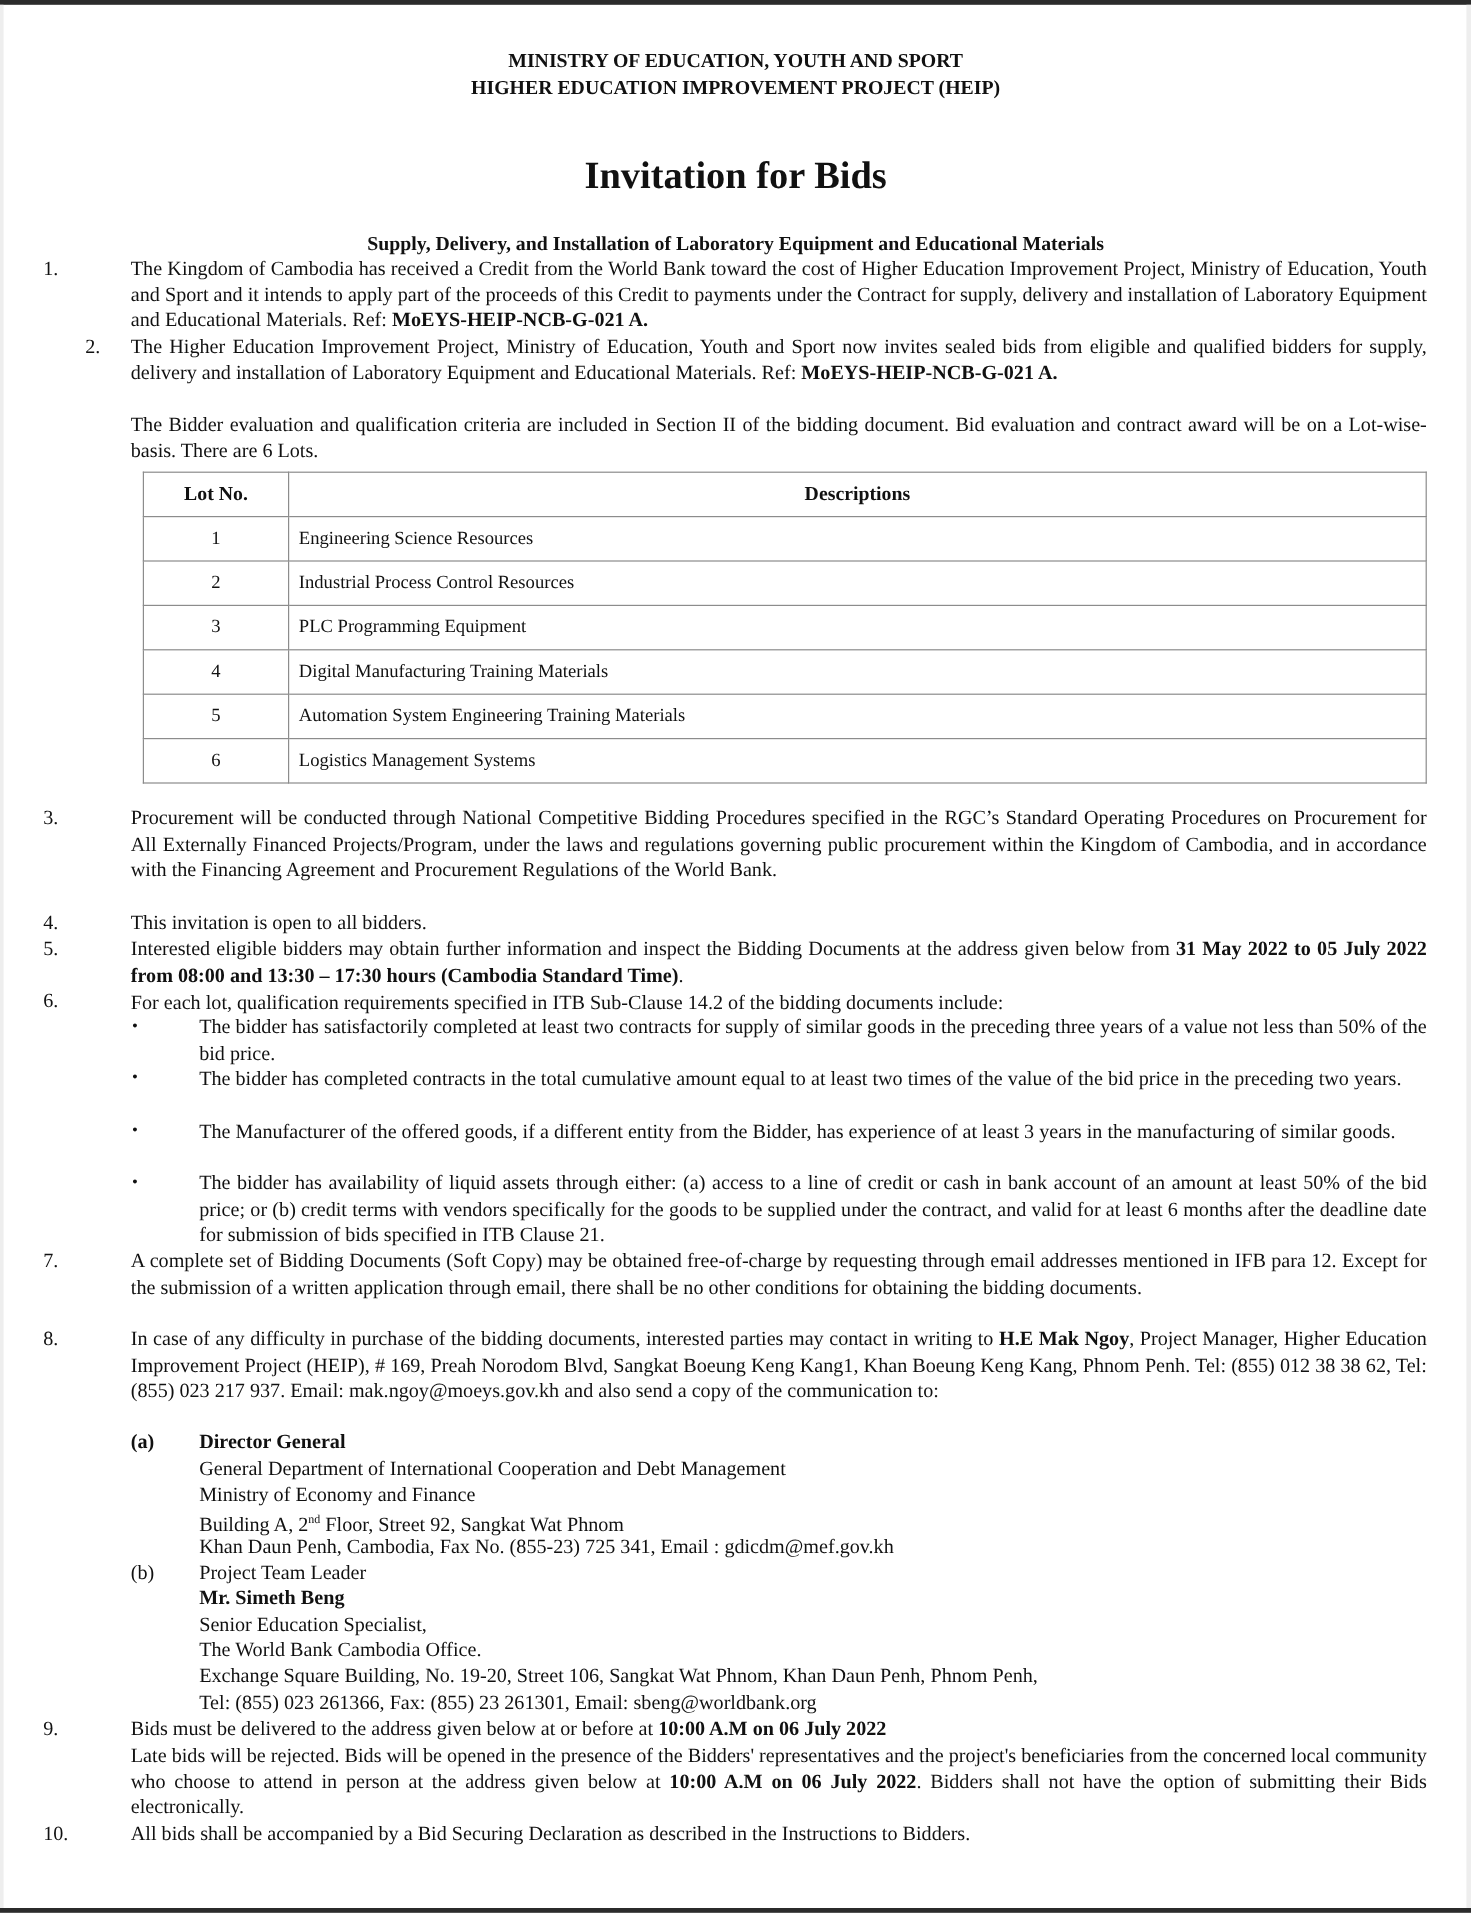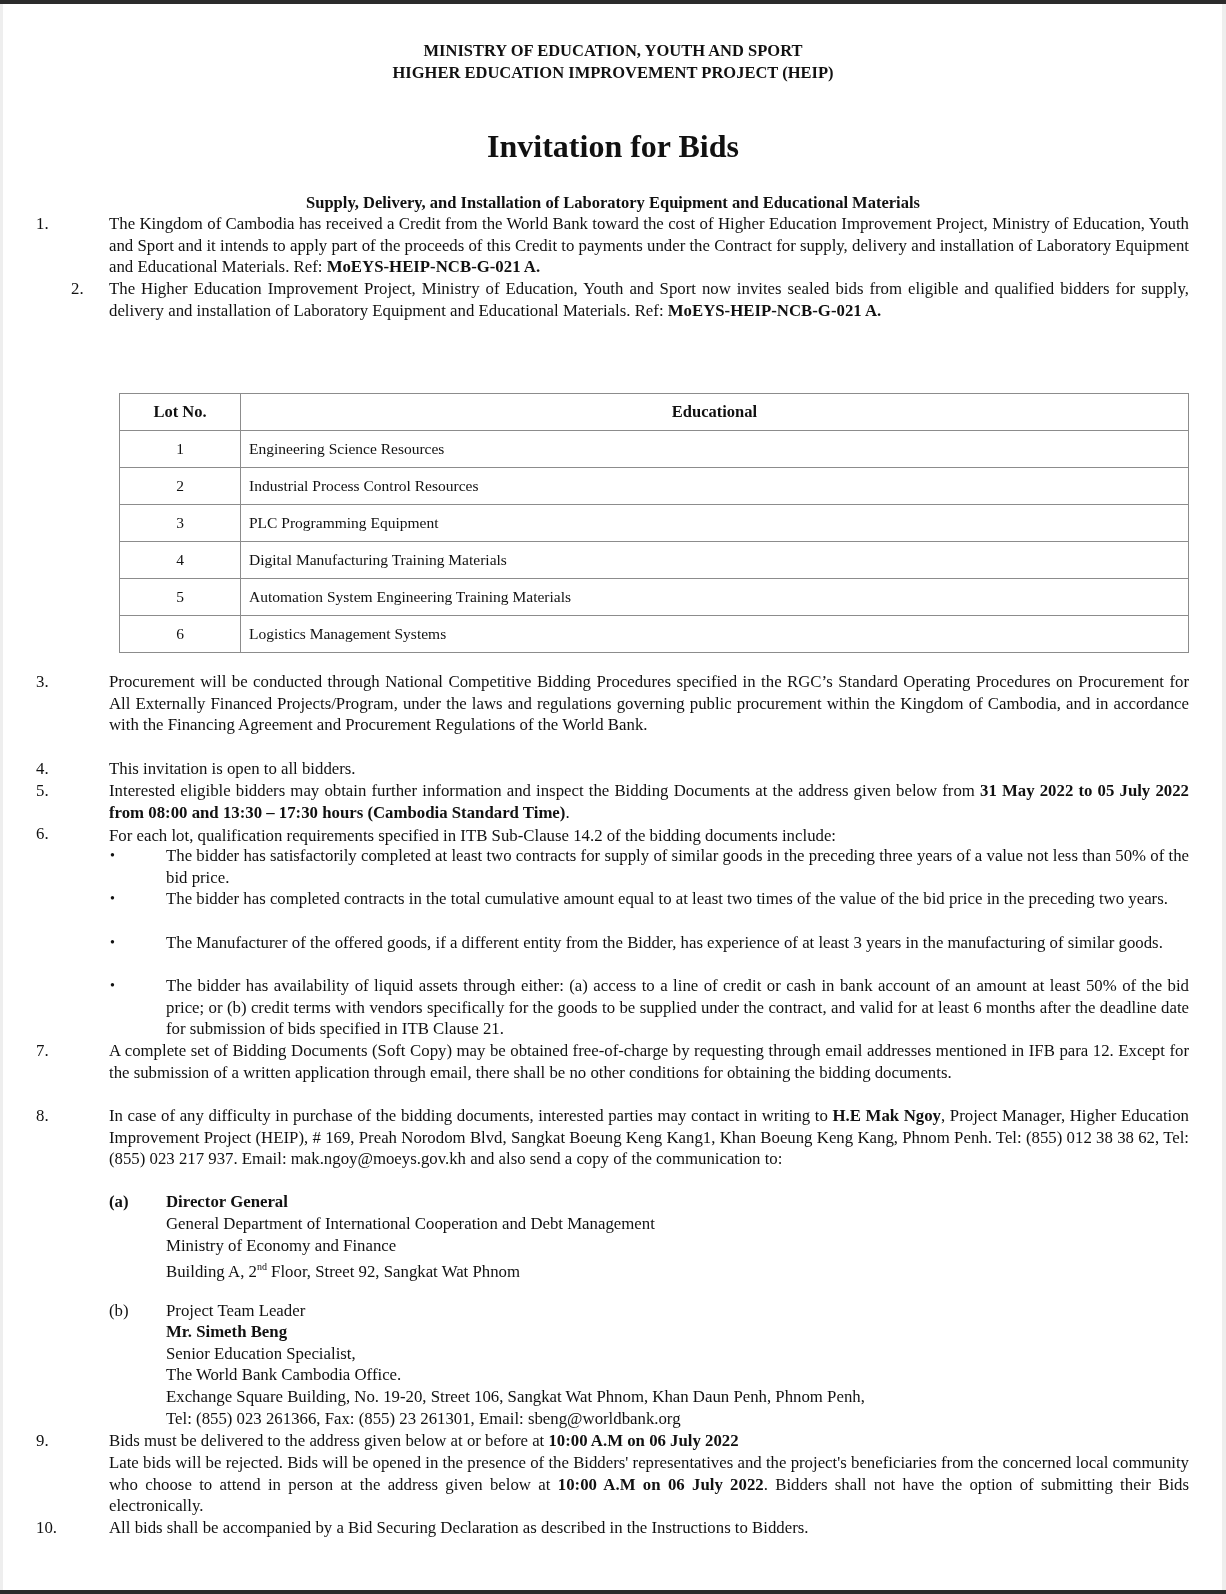--- a/index.html
+++ b/index.html
@@ -56,26 +56,27 @@
   <div class="hdr" style="top:62px;">HIGHER EDUCATION IMPROVEMENT PROJECT (HEIP)</div>
 
   <div class="title">Invitation for Bids</div>
   <div class="subtitle">Supply, Delivery, and Installation of Laboratory Equipment and Educational Materials</div>
 
   <div class="num" style="left:36px; top:213px;">1.</div>
   <div class="para body-l" style="top:213px;"><span>The Kingdom of Cambodia has received a Credit from the World Bank toward the cost of Higher Education Improvement Project, Ministry of Education, Youth and Sport and it intends to apply part of the proceeds of this Credit to payments under the Contract for supply, delivery and installation of Laboratory Equipment and Educational Materials. Ref: </span><b>MoEYS-HEIP-NCB-G-021 A.</b></div>
 
   <div class="num" style="left:71px; top:278px;">2.</div>
   <div class="para body-l" style="top:278px;"><span>The Higher Education Improvement Project, Ministry of Education, Youth and Sport now invites sealed bids from eligible and qualified bidders for supply, delivery and installation of Laboratory Equipment and Educational Materials. Ref: </span><b>MoEYS-HEIP-NCB-G-021 A.</b></div>
+  <div class="para body-l" style="top:343px;">The Bidder evaluation and qualification criteria are included in Section II of the bidding document. Bid evaluation and contract award will be on a Lot-wise-basis. There are 6 Lots.</div>
 
   <table class="lots">
     <thead>
       <tr>
         <th>Lot No.</th>
-        <th>Educational</th>
+        <th>Descriptions</th>
       </tr>
     </thead>
     <tbody>
       <tr>
         <td class="lot">1</td>
         <td class="desc">Engineering Science Resources</td>
       </tr>
       <tr>
         <td class="lot">2</td>
         <td class="desc">Industrial Process Control Resources</td>
@@ -127,20 +128,21 @@
   <div class="para body-l" style="top:1040px;">A complete set of Bidding Documents (Soft Copy) may be obtained free-of-charge by requesting through email addresses mentioned in IFB para 12. Except for the submission of a written application through email, there shall be no other conditions for obtaining the bidding documents.</div>
 
   <div class="num" style="left:36px; top:1105px;">8.</div>
   <div class="para body-l" style="top:1105px;"><span>In case of any difficulty in purchase of the bidding documents, interested parties may contact in writing to </span><b>H.E Mak Ngoy</b><span>, Project Manager, Higher Education Improvement Project (HEIP), # 169, Preah Norodom Blvd, Sangkat Boeung Keng Kang1, Khan Boeung Keng Kang, Phnom Penh. Tel: (855) 012 38 38 62, Tel: (855) 023 217 937. Email: mak.ngoy@moeys.gov.kh and also send a copy of the communication to:</span></div>
 
   <div class="addr-label" style="top:1191px; font-weight:bold;">(a)</div>
   <div class="addr" style="top:1191px; font-weight:bold;">Director General</div>
   <div class="addr" style="top:1213px;">General Department of International Cooperation and Debt Management</div>
   <div class="addr" style="top:1235px;">Ministry of Economy and Finance</div>
   <div class="addr" style="top:1256px;"><span>Building A, 2</span><sup>nd</sup><span> Floor, Street 92, Sangkat Wat Phnom</span></div>
+  <div class="addr" style="top:1278px;">Khan Daun Penh, Cambodia, Fax No. (855-23) 725 341, Email : gdicdm@mef.gov.kh</div>
 
   <div class="addr-label" style="top:1300px;">(b)</div>
   <div class="addr" style="top:1300px;">Project Team Leader</div>
   <div class="addr" style="top:1321px; font-weight:bold;">Mr. Simeth Beng</div>
   <div class="addr" style="top:1343px;font-family:Liberation Serif, serif;">Senior Education Specialist,</div>
   <div class="addr" style="top:1364px;">The World Bank Cambodia Office.</div>
   <div class="addr" style="top:1386px;">Exchange Square Building, No. 19-20, Street 106, Sangkat Wat Phnom, Khan Daun Penh, Phnom Penh,</div>
   <div class="addr" style="top:1408px;">Tel: (855) 023 261366, Fax: (855) 23 261301, Email: sbeng@worldbank.org</div>
 
   <div class="num" style="left:36px; top:1430px;">9.</div>

